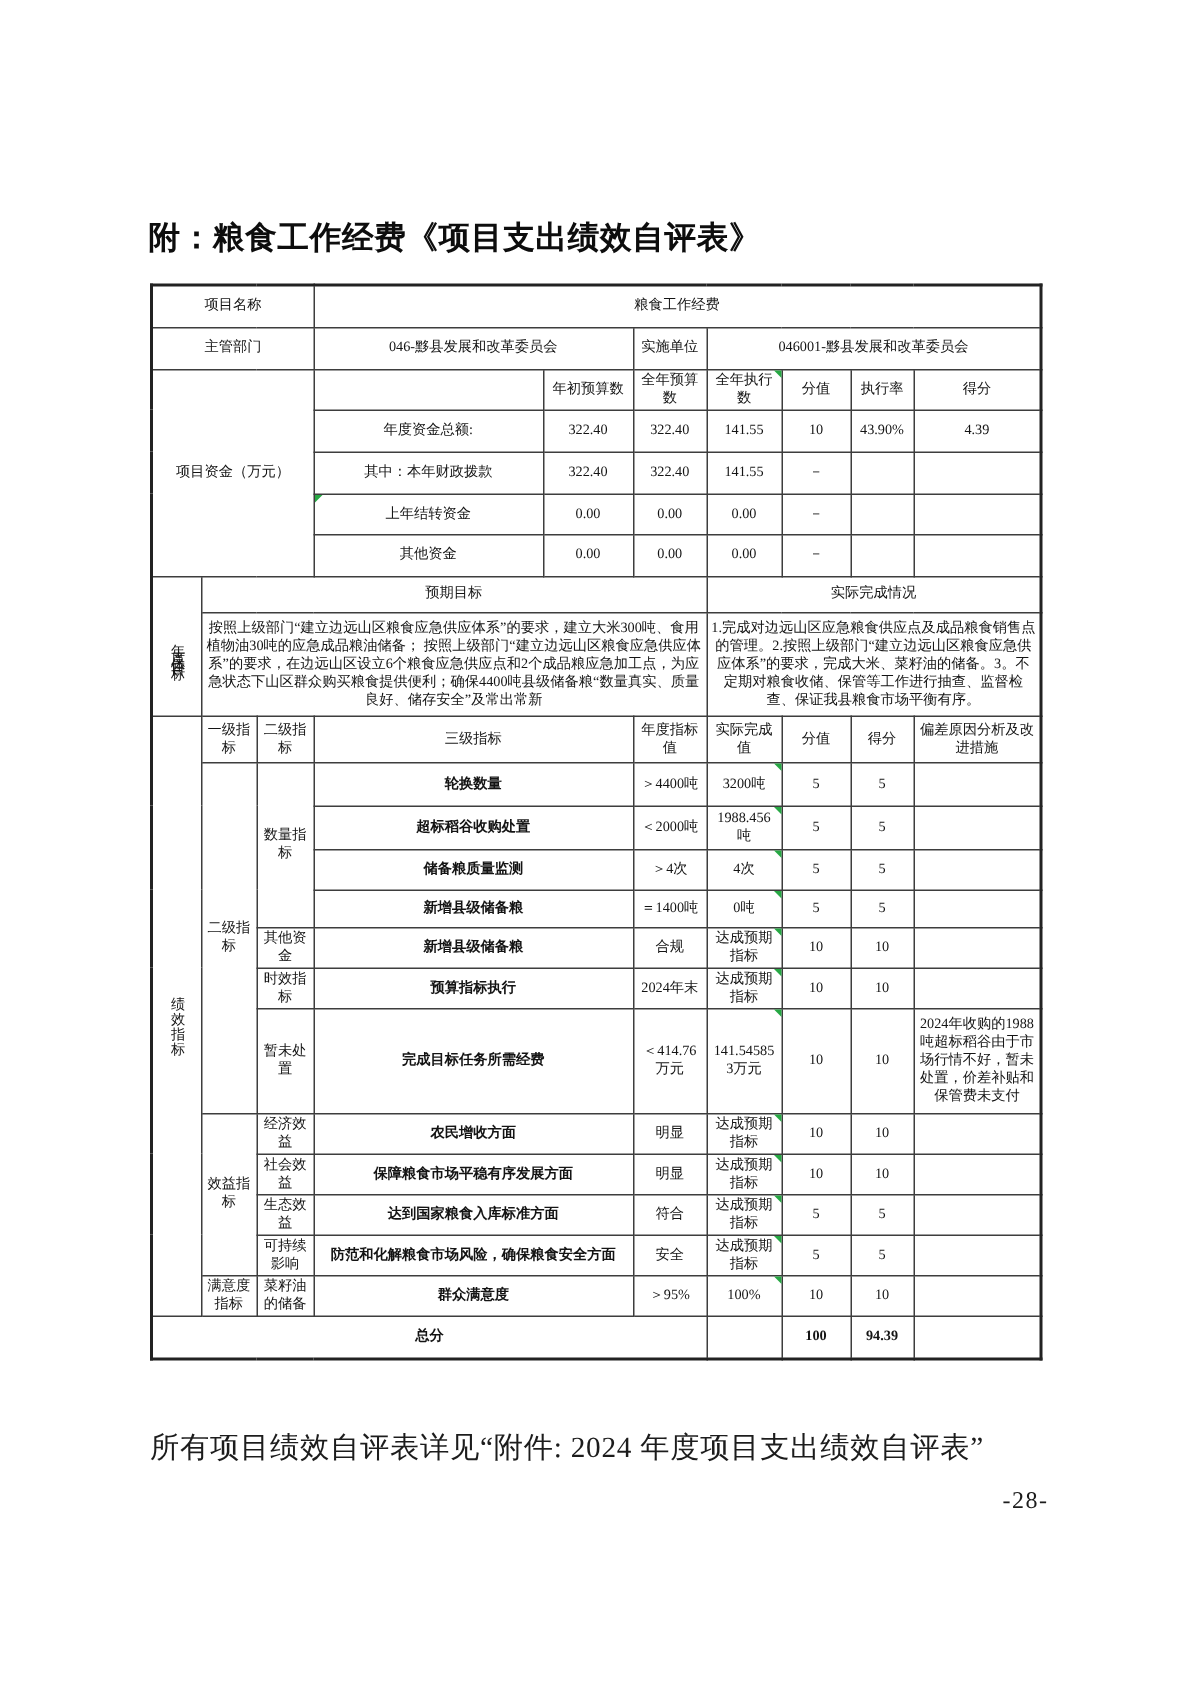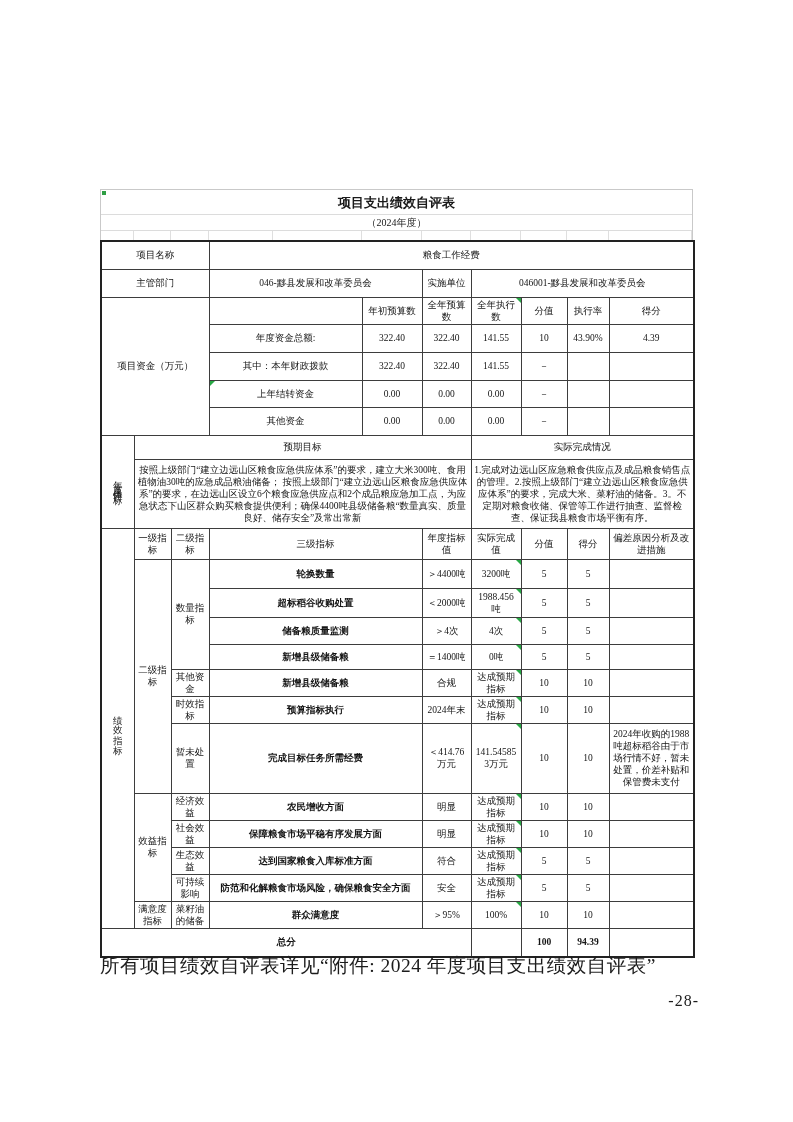--- a/index.html
+++ b/index.html
@@ -58,40 +58,23 @@
   .pagenum {
     position:absolute; right:94px; top:992px;
     font-size:16px; color:#1c1c1c; letter-spacing:1px;
   }
 </style>
 </head>
 <body>
 
 <div class="page">
 
+  <div class="heading">附：粮食工作经费《项目支出绩效自评表》</div>
 
   <div class="sheet">
-    <div class="title-block">
-      <div class="corner-dot"></div>
-      <div class="st-title">项目支出绩效自评表</div>
-      <div class="st-sub">（2024年度）</div>
-      <div class="grid-strip">
-        <span style="width:33px"></span>
-          <span style="width:37px"></span>
-          <span style="width:38px"></span>
-        <span style="width:64px"></span>
-          <span style="width:89px"></span>
-          <span style="width:60px"></span>
-        <span style="width:49px"></span>
-          <span style="width:50px"></span>
-          <span style="width:46px"></span>
-        <span style="width:42px"></span>
-          <span style="width:83px"></span>
-      </div>
-    </div>
 
     <table class="main">
       <colgroup>
         <col style="width:33px">
           <col style="width:37px">
           <col style="width:38px">
         <col style="width:153px">
           <col style="width:60px">
           <col style="width:49px">
         <col style="width:50px">

